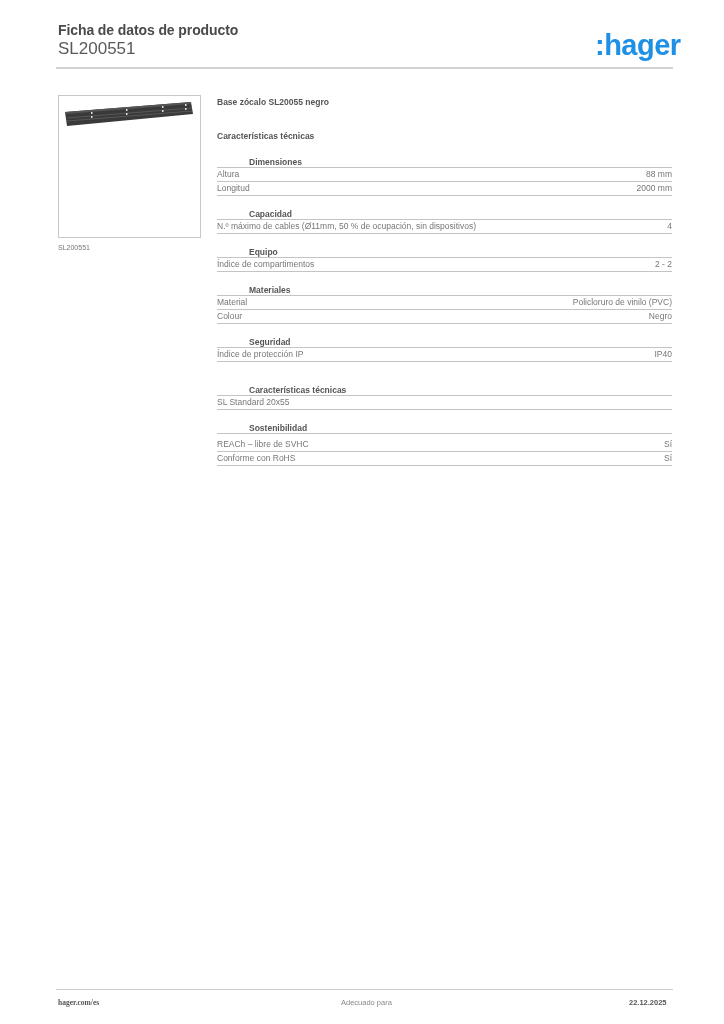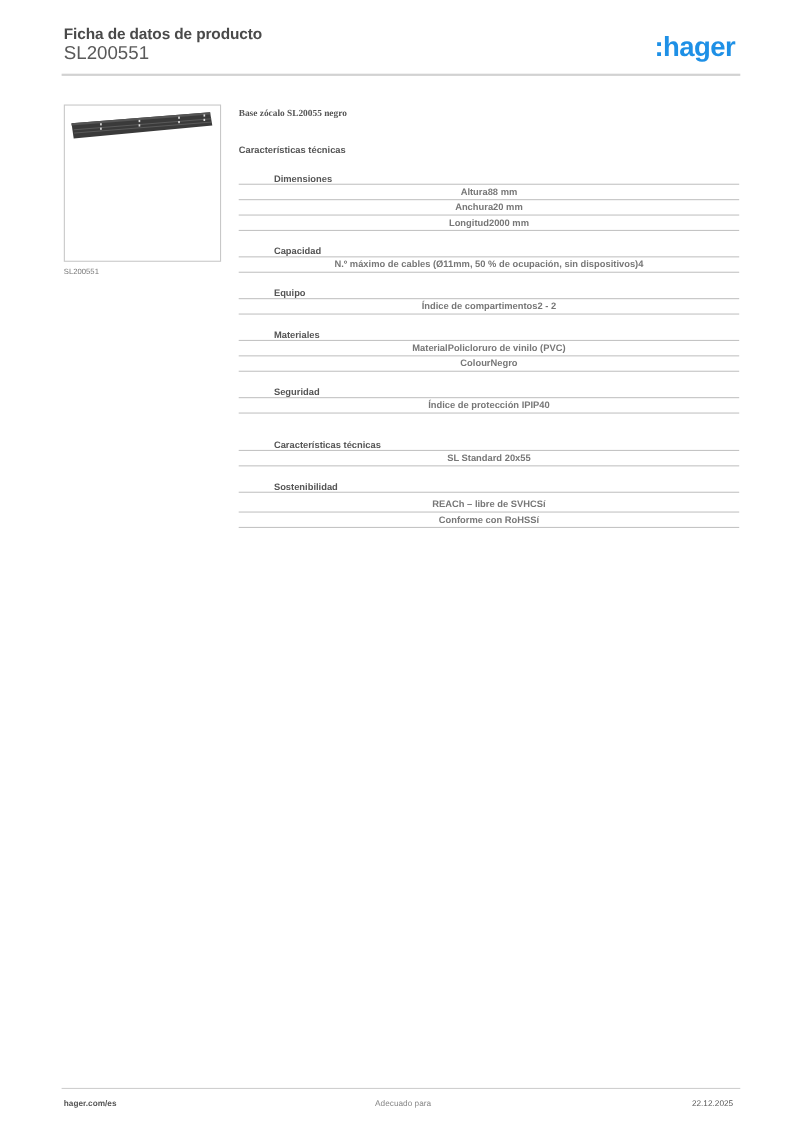--- a/index.html
+++ b/index.html
@@ -1,40 +1,40 @@
 <!DOCTYPE html>
 <html><head>
   <meta charset="utf-8">
   <style>
     * { margin: 0; padding: 0; box-sizing: border-box; }
     html, body { width: 724px; height: 1024px; background: #ffffff; overflow: hidden; }
     body { position: relative; font-family: "Liberation Sans", sans-serif; color: #555; }
 
     .header-title { position: absolute; left: 58px; top: 22px; font-size: 14px; font-weight: bold; color: #4a4a4a; letter-spacing: -0.1px; }
     .header-code { position: absolute; left: 58px; top: 39px; font-size: 17px; color: #5a5a5a; }
-    .logo { position: absolute; left: 595px; top: 29px; font-size: 25px; font-weight: bold; color: #1e90e6; letter-spacing: -0.5px; }
+    .logo { position: absolute; left: 595px; top: 29px; font-size: 29px; font-weight: bold; color: #1e90e6; letter-spacing: -0.5px; }
     .header-rule { position: absolute; left: 56px; top: 67px; width: 617px; height: 2px; background: #d2d2d2; }
 
     .image-box { position: absolute; left: 58px; top: 95px; width: 143px; height: 143px; border: 1px solid #c8c8c8; background: #fff; }
     .image-box svg { position: absolute; left: 4px; top: 4px; }
     .image-caption { position: absolute; left: 58px; top: 244px; font-size: 7px; color: #777; }
 
     .content { position: absolute; left: 217px; top: 96px; width: 455px; }
-    .product-name { font-size: 8.5px; font-weight: bold; color: #555; height: 12px; line-height: 12px; margin-bottom: 22px; font-family: Liberation Serif, serif; }
+    .product-name { font-size: 8.5px; font-weight: bold; color: #555; height: 12px; line-height: 12px; margin-bottom: 22px; }
     .main-heading { font-size: 8.5px; font-weight: bold; color: #555; height: 12px; line-height: 12px; margin-bottom: 14px; }
     .group-heading { font-size: 8.5px; font-weight: bold; color: #555; height: 12px; line-height: 12px; border-bottom: 1px solid #c4c4c4; padding-left: 32px; }
-    .row { display: flex; justify-content: center; height: 14px; line-height: 13px; font-size: 8.5px; color: #777; border-bottom: 1px solid #c4c4c4; font-weight: bold; }
+    .row { display: flex; justify-content: space-between; height: 14px; line-height: 13px; font-size: 8.5px; color: #777; border-bottom: 1px solid #c4c4c4; }
     .row .val { text-align: right; }
     .group { margin-bottom: 12px; }
     .spacer { height: 10px; }
 
     .footer-rule { position: absolute; left: 56px; top: 989px; width: 617px; height: 1px; background: #cfcfcf; }
-    .footer-left { position: absolute; left: 58px; top: 998px; font-size: 7.5px; font-weight: bold; color: #555; }
+    .footer-left { position: absolute; left: 58px; top: 998px; font-size: 7.5px; font-weight: bold; color: #555; font-family: Liberation Serif, serif; }
     .footer-center { position: absolute; left: 341px; top: 998px; font-size: 7.5px; color: #888; }
-    .footer-right { position: absolute; left: 629px; top: 998px; font-size: 7.5px; font-weight: normal; color: #555; }
+    .footer-right { position: absolute; left: 629px; top: 998px; font-size: 7.5px; font-weight: bold; color: #555; }
   </style>
 </head>
 <body>
 
 <div class="header-title">Ficha de datos de producto</div>
 <div class="header-code">SL200551</div>
 <div class="logo">:hager</div>
 <div class="header-rule"></div>
 
 <div class="image-box">
@@ -57,24 +57,20 @@
 
 <div class="content">
   <div class="product-name">Base zócalo SL20055 negro</div>
   <div class="main-heading">Características técnicas</div>
 
   <div class="group">
     <div class="group-heading">Dimensiones</div>
     <div class="row">
         <span>Altura</span>
         <span class="val">88 mm</span>
-      </div>
-    <div class="row">
-        <span>Anchura</span>
-        <span class="val">20 mm</span>
       </div>
     <div class="row">
         <span>Longitud</span>
         <span class="val">2000 mm</span>
       </div>
   </div>
 
   <div class="group">
     <div class="group-heading">Capacidad</div>
     <div class="row">

